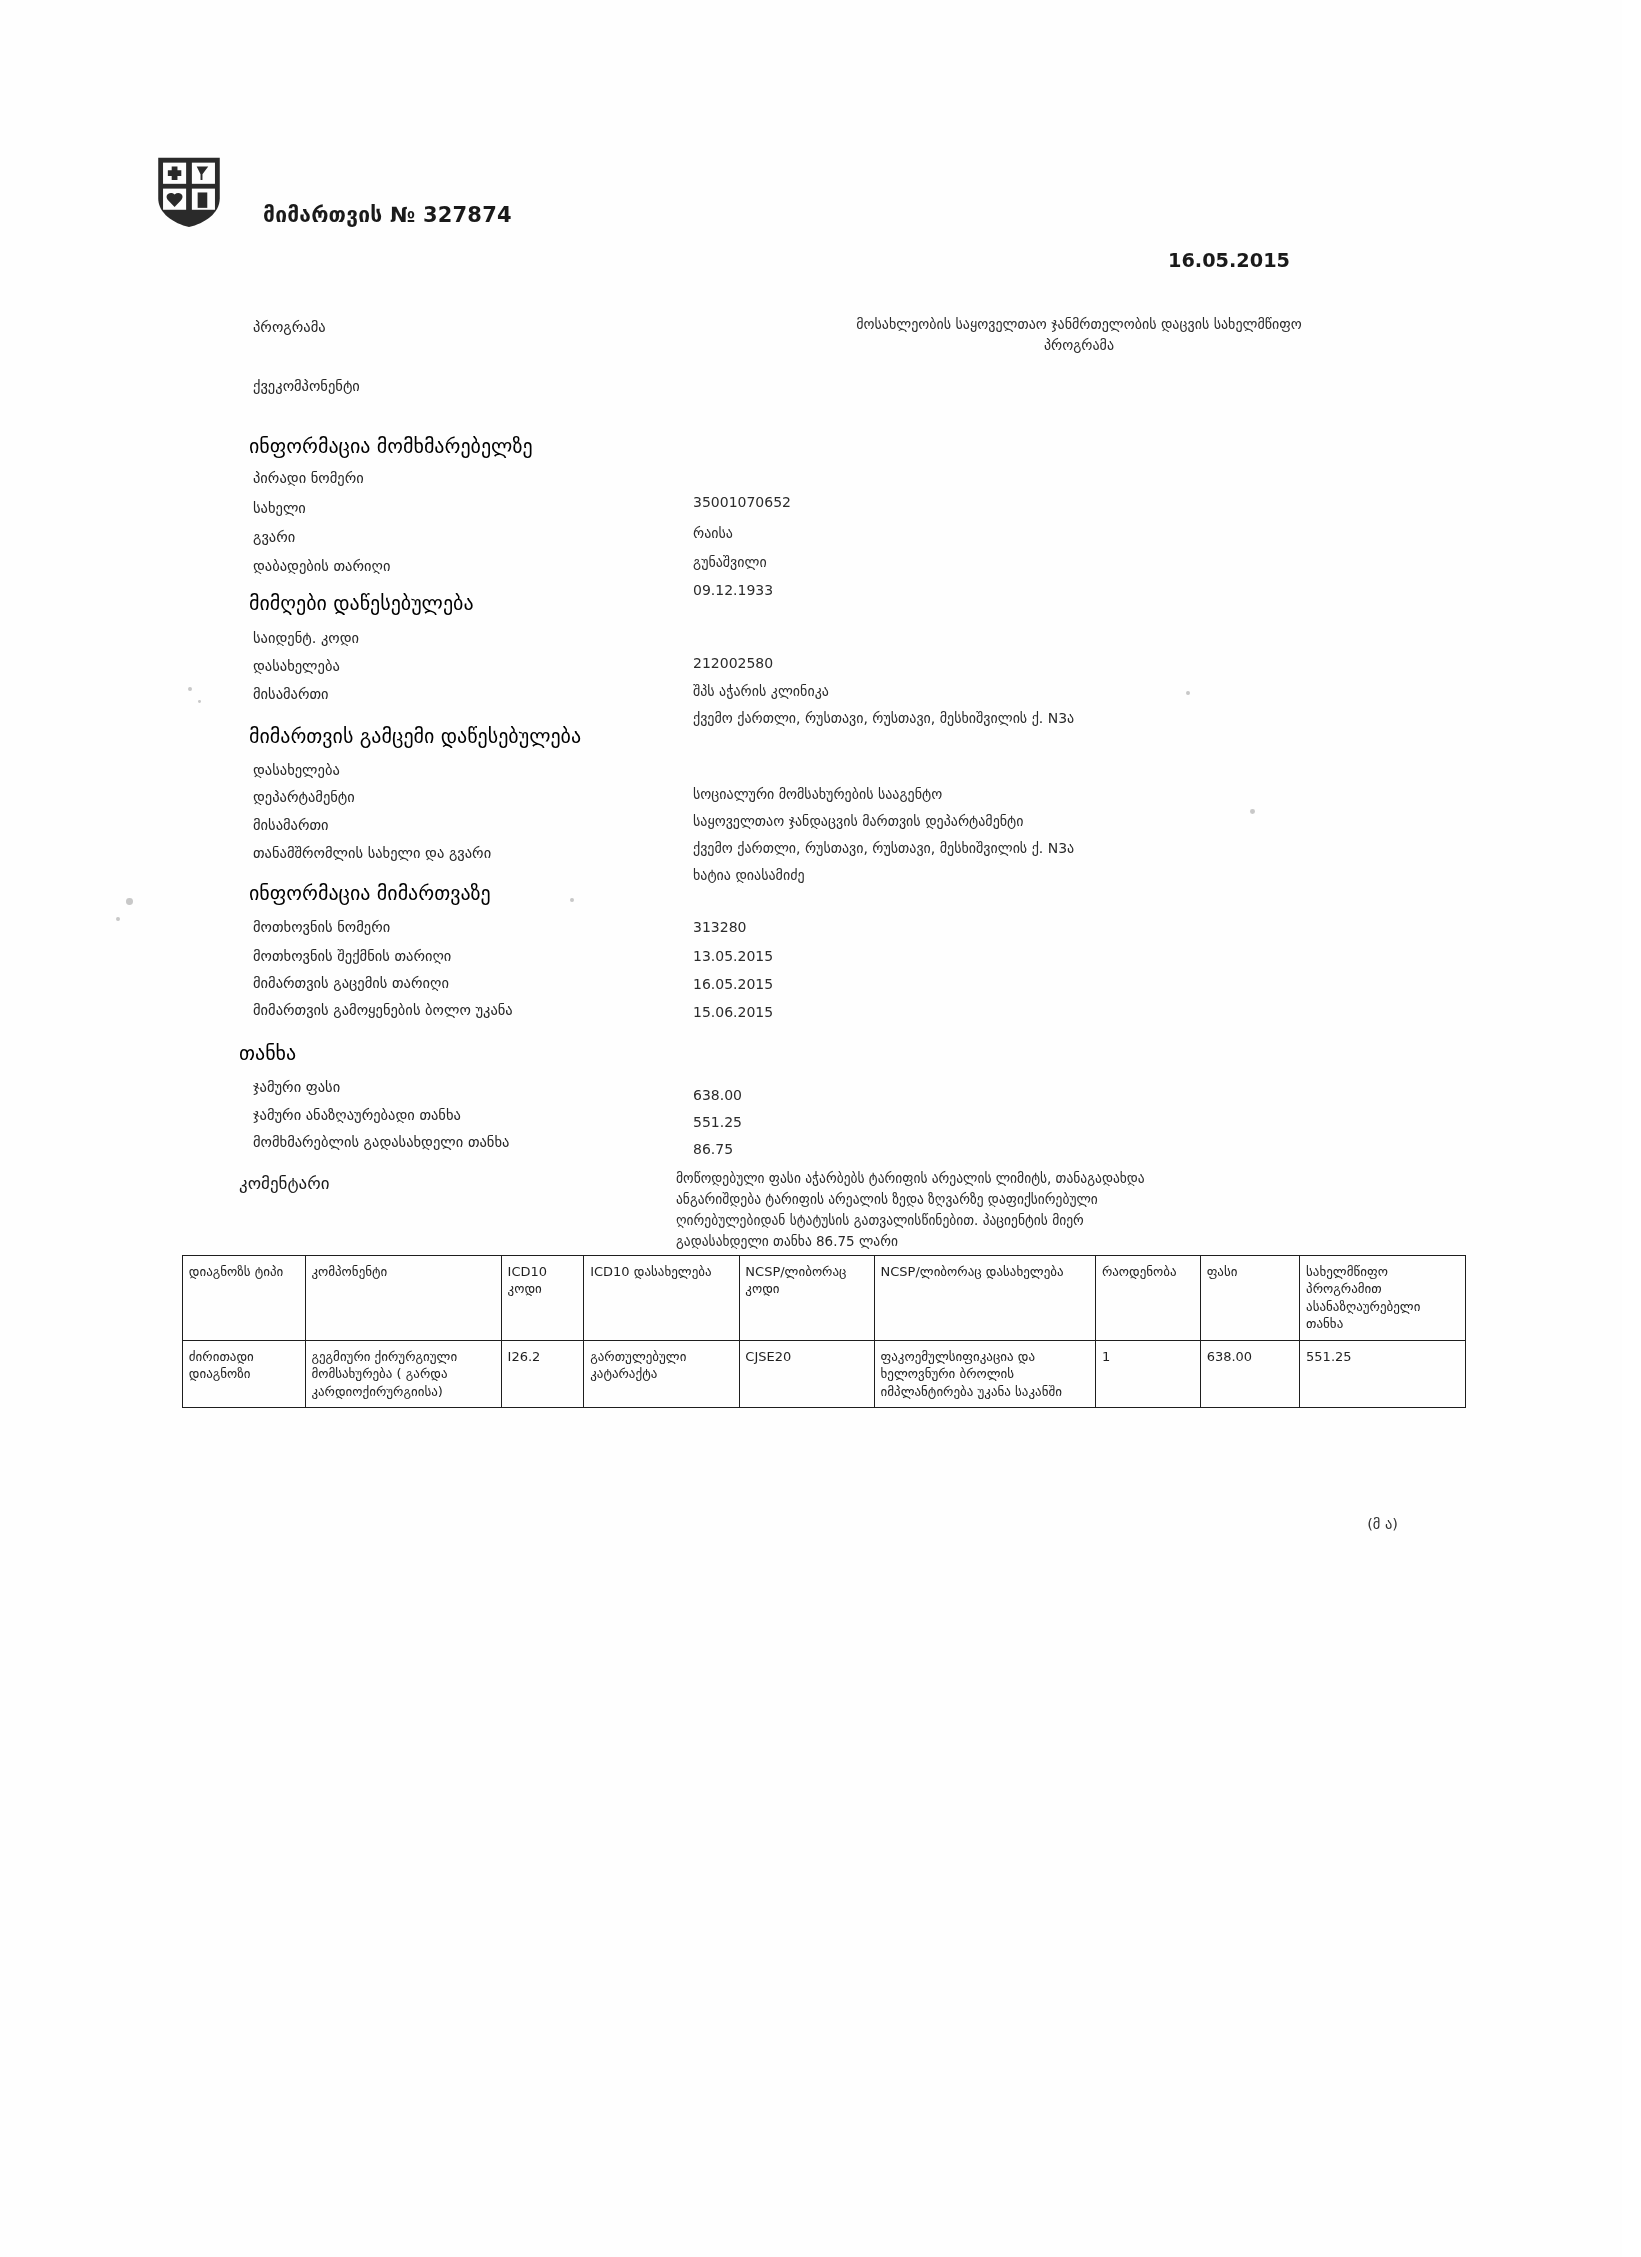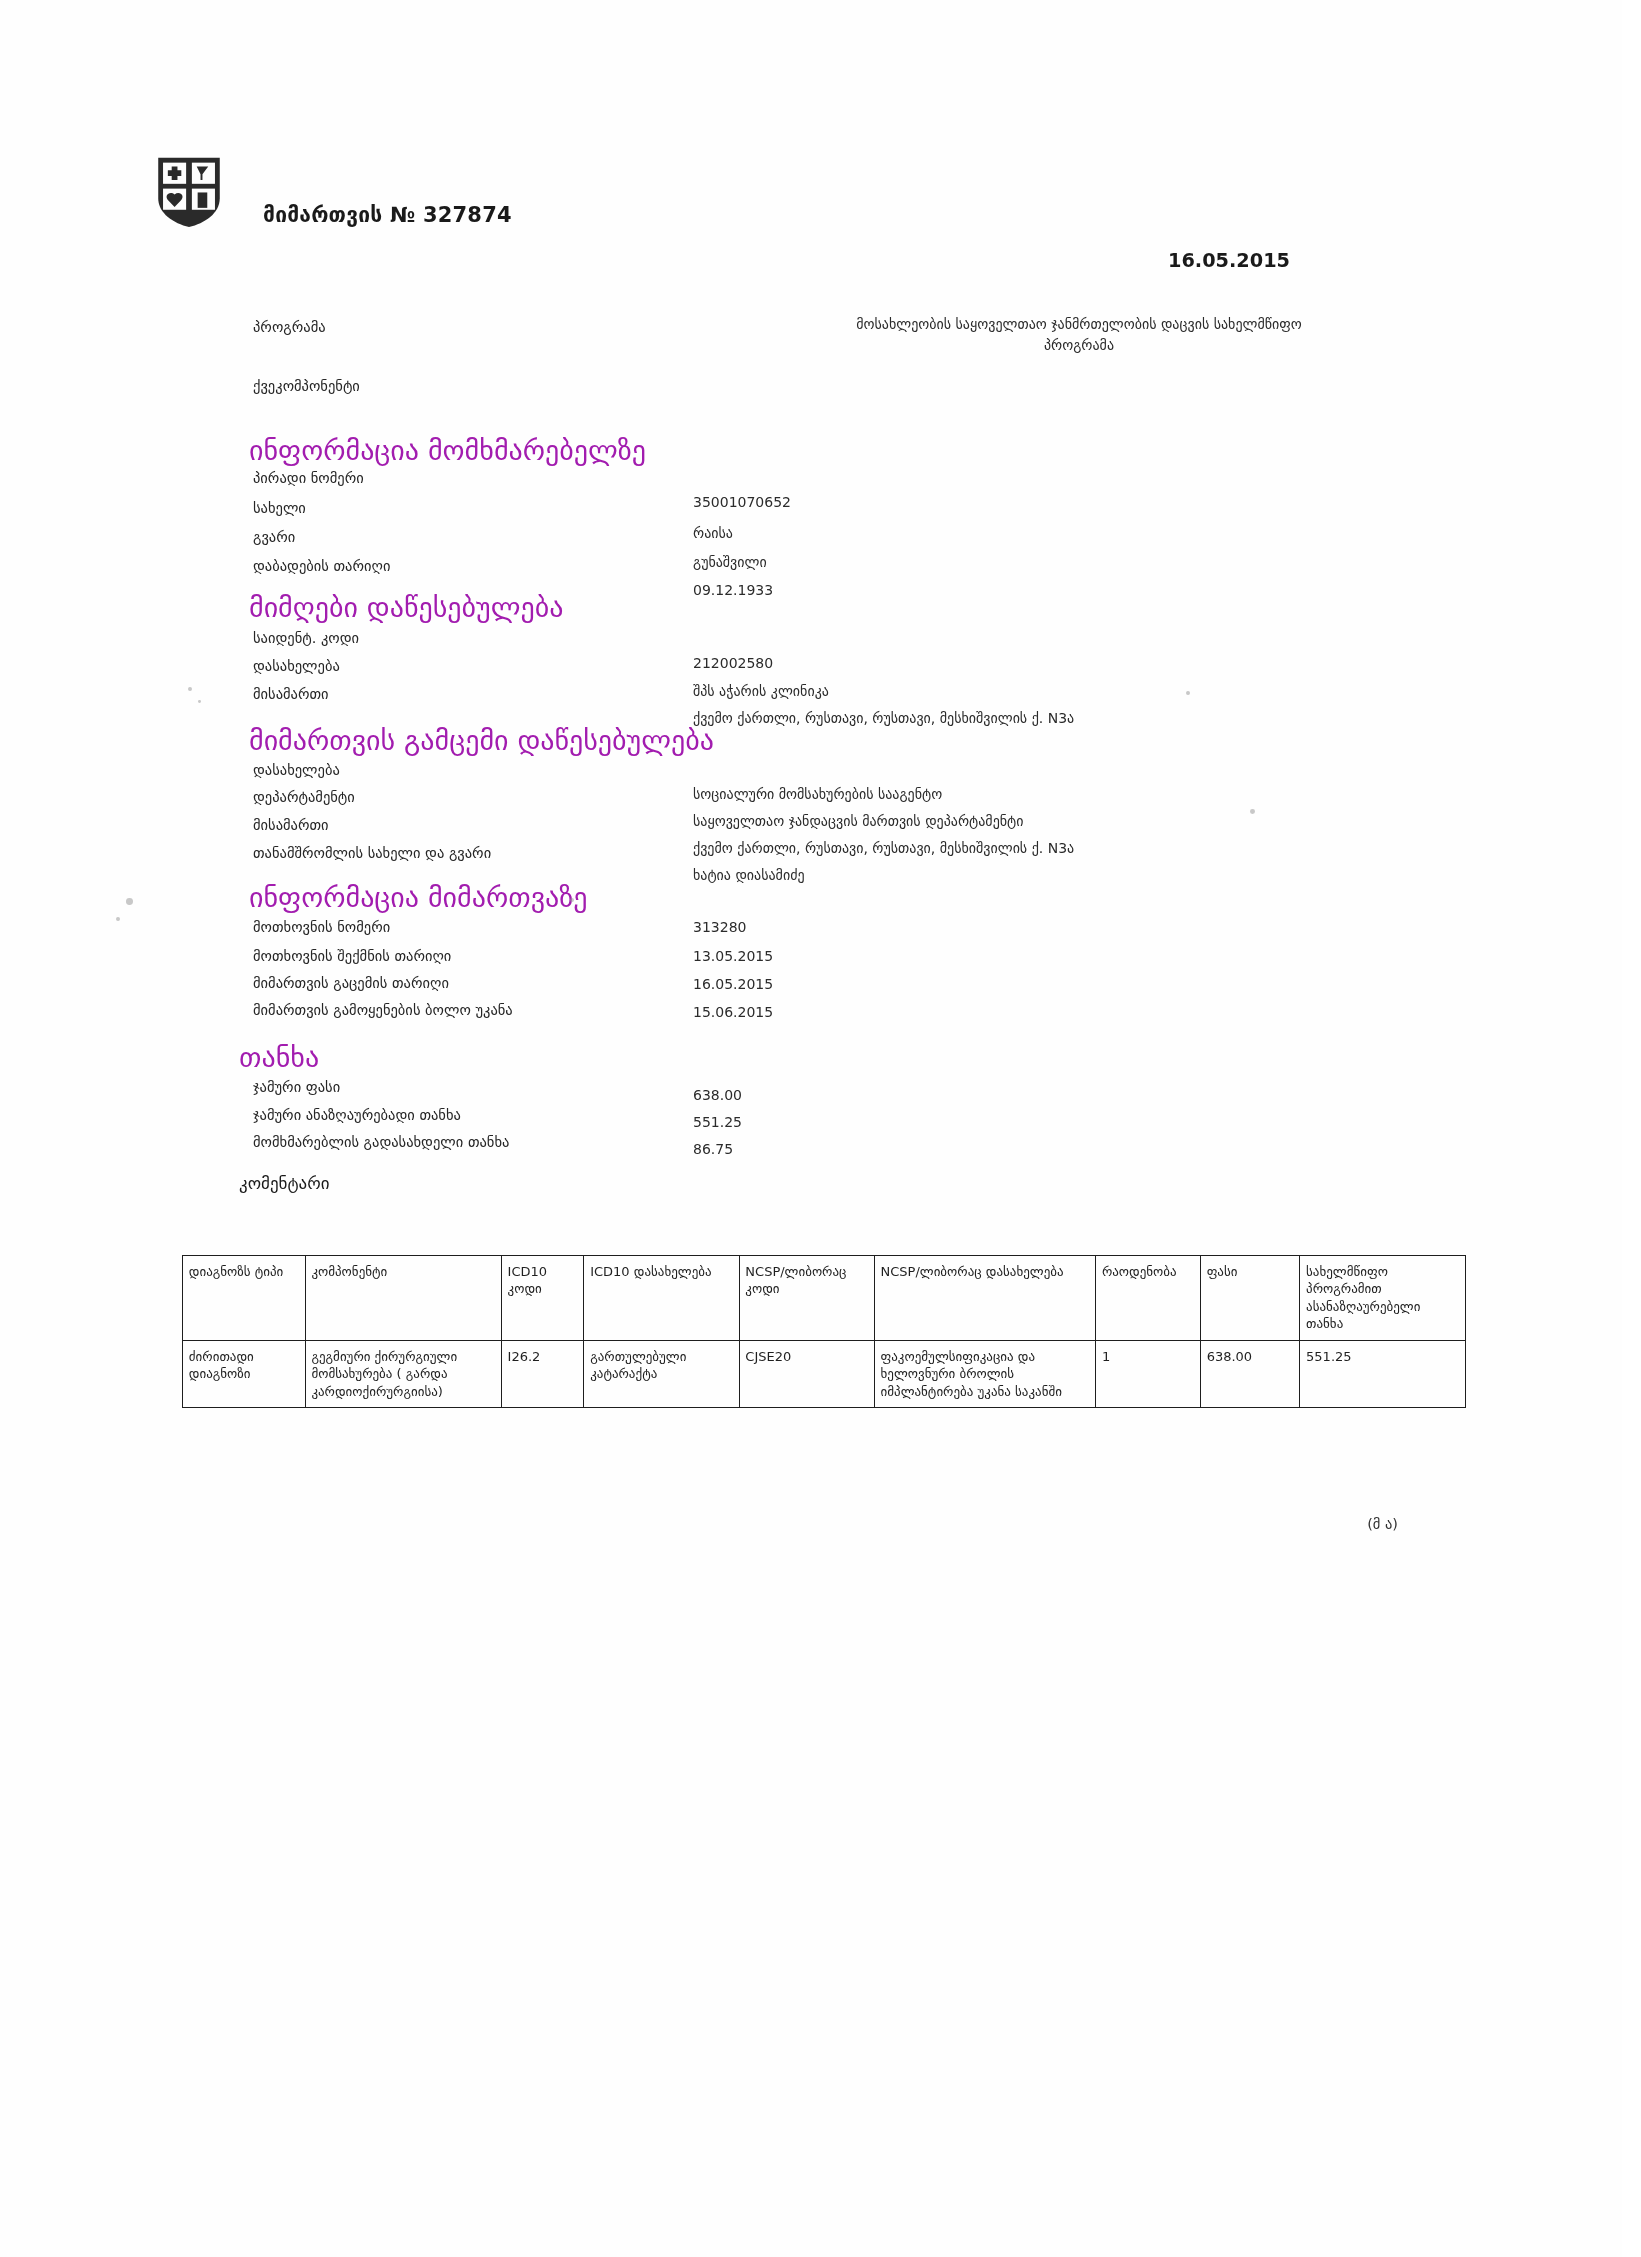--- a/index.html
+++ b/index.html
@@ -54,22 +54,22 @@
   }
   .val {
     position: absolute;
     font-size: 14px;
     color: #2b2b2b;
     white-space: pre-wrap;
     line-height: 1.45;
   }
   .sect {
     position: absolute;
-    font-size: 28px;
-    color: #a21caf;
+    font-size: 20px;
+    color: #000000;
     white-space: nowrap;
   }
   .multi {
     white-space: pre-line;
     line-height: 1.5;
   }
   
   .colL { left: 253px; }
   .colV { left: 693px; text-align: center; }
 
@@ -204,20 +204,24 @@
 
   <div class="sect" style="left:239px;top:1041px">თანხა</div>
   <div class="lbl colL" style="top:1079px">ჯამური ფასი</div>
   <div class="val colV" style="top:1085px">638.00</div>
   <div class="lbl colL" style="top:1107px">ჯამური ანაზღაურებადი თანხა</div>
   <div class="val colV" style="top:1112px">551.25</div>
   <div class="lbl colL" style="top:1134px">მომხმარებლის გადასახდელი თანხა</div>
   <div class="val colV" style="top:1139px">86.75</div>
 
   <div class="comment-title">კომენტარი</div>
+  <div class="comment-body">მოწოდებული ფასი აჭარბებს ტარიფის არეალის ლიმიტს, თანაგადახდა
+ანგარიშდება ტარიფის არეალის ზედა ზღვარზე დაფიქსირებული
+ღირებულებიდან სტატუსის გათვალისწინებით. პაციენტის მიერ
+გადასახდელი თანხა 86.75 ლარი</div>
 
   <table class="grid">
     <thead>
       <tr>
         <th class="w1">დიაგნოზს ტიპი</th>
         <th class="w2">კომპონენტი</th>
         <th class="w3">ICD10 კოდი</th>
         <th class="w4">ICD10 დასახელება</th>
         <th class="w5">NCSP/ლიბორაც კოდი</th>
         <th class="w6">NCSP/ლიბორაც დასახელება</th>

